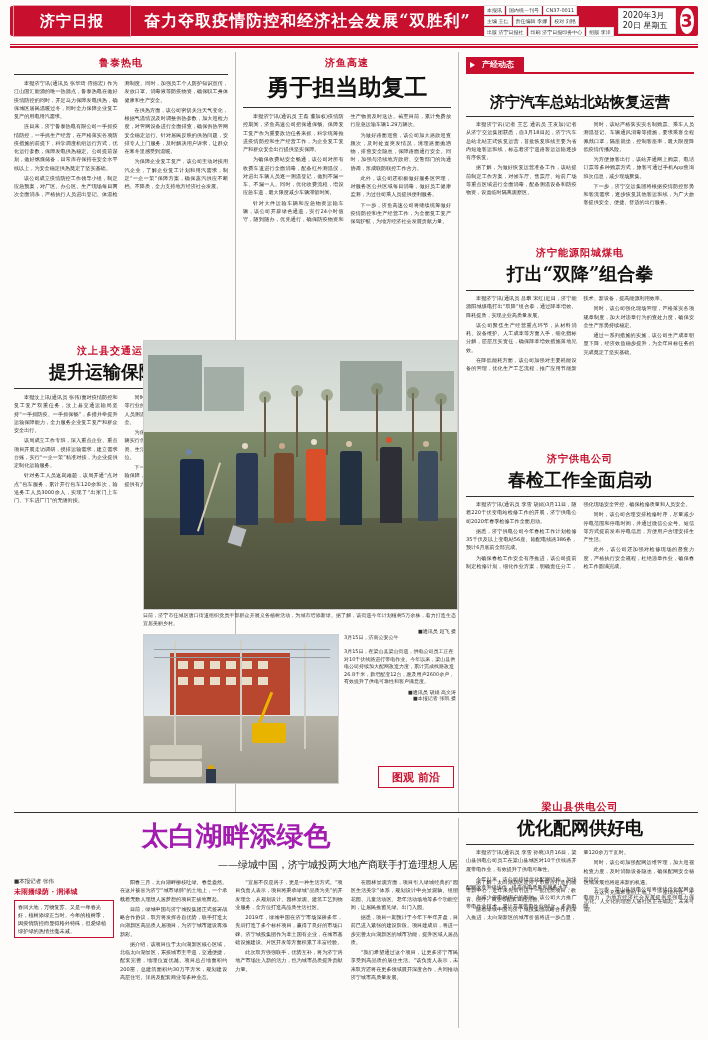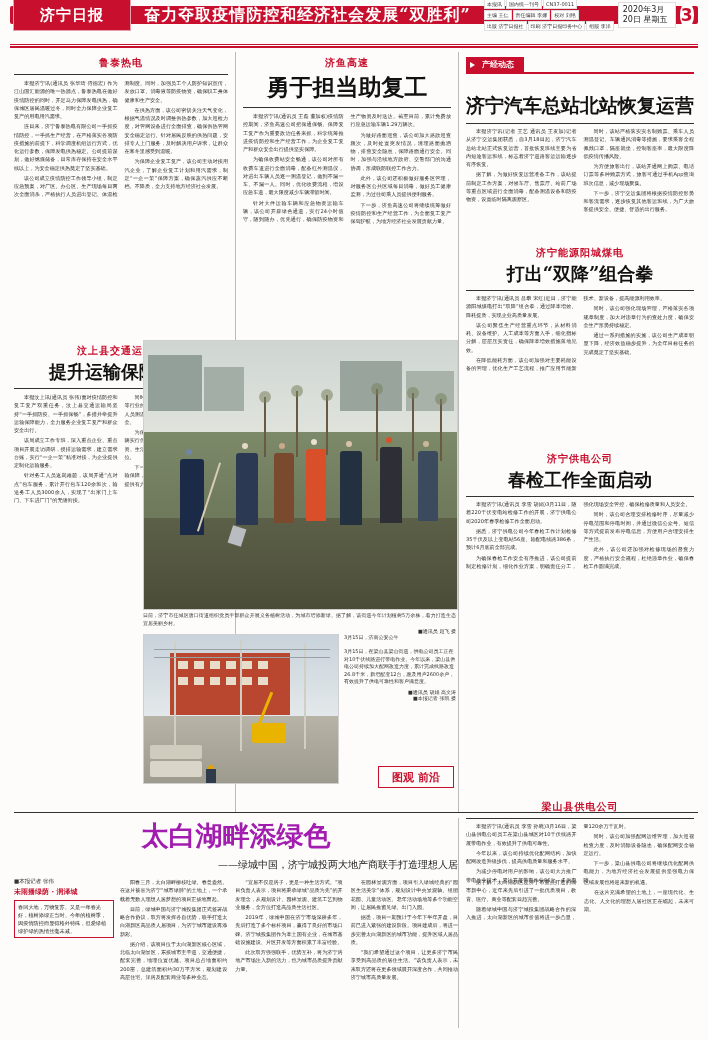--- a/index.html
+++ b/index.html
@@ -1,41 +1,41 @@
 <!DOCTYPE html>
 <html><head>
 <meta charset="utf-8">
 <style>
   html,body{margin:0;padding:0;background:#ffffff;}
   body{width:708px;height:1040px;font-family:"DejaVu Sans","Liberation Sans",sans-serif;color:#1a1a1a;overflow:hidden;}
   .page{position:relative;width:708px;height:1040px;background:#fdfcfa;}
 
   
-  .masthead{position:absolute;left:10px;top:6px;width:688px;height:18px;background:#c8102e;border-radius:2px;display:flex;align-items:center;}
+  .masthead{position:absolute;left:10px;top:6px;width:688px;height:30px;background:#c8102e;border-radius:2px;display:flex;align-items:center;}
   .logo-box{width:116px;height:30px;margin-left:3px;background:#c8102e;display:flex;align-items:center;justify-content:center;border:1px solid #e8a0ad;}
   .logo-text{color:#ffffff;font-size:15px;font-weight:bold;letter-spacing:1px;font-family:"DejaVu Serif","Liberation Serif",serif;}
   .mh-slogan{flex:1;text-align:center;color:#ffffff;font-size:16px;font-weight:bold;letter-spacing:1px;font-family:"DejaVu Serif","Liberation Serif",serif;}
   .mh-right{width:210px;height:30px;display:flex;align-items:center;justify-content:flex-end;gap:4px;padding-right:4px;}
   .mh-date{background:#ffffff;color:#222;font-size:8px;padding:2px 4px;line-height:1.2;border:1px solid #ddd;}
   .mh-meta{display:flex;flex-direction:column;gap:1px;}
   .mh-meta-row{display:flex;gap:1px;}
   .mh-cell{background:#ffffff;color:#333;font-size:5px;padding:1px 2px;border:1px solid #e0e0e0;white-space:nowrap;}
   .mh-page{width:26px;height:26px;border-radius:50%;background:#ffffff;color:#c8102e;font-size:17px;font-weight:bold;display:flex;align-items:center;justify-content:center;}
 
   .rule{position:absolute;background:#333;}
 
   
   .col{position:absolute;}
   .colrule{position:absolute;width:1px;background:#bbb;}
 
   
   .kicker{font-size:10px;color:#c8102e;text-align:center;font-weight:bold;letter-spacing:1px;font-family:"DejaVu Serif","Liberation Serif",serif;}
   .headline{font-size:23px;font-weight:bold;text-align:center;letter-spacing:0px;font-family:"DejaVu Serif","Liberation Serif",serif;color:#111;margin-top:2px;}
   .headline.small{font-size:18px;}
-  .headline.xsmall{font-size:19px;font-family:Liberation Serif, serif;}
+  .headline.xsmall{font-size:15px;font-family:Liberation Serif, serif;}
 
   
   .body{font-size:5.1px;line-height:1.62;text-align:justify;color:#2a2a2a;font-family:"DejaVu Sans","Liberation Sans",sans-serif;}
   .body p{margin:0 0 2px 0;text-indent:10px;}
   .twocol{column-count:2;column-gap:7px;}
 
   
   .sect-tag{display:inline-block;background:#c8102e;color:#fff;font-size:8px;padding:2px 10px 2px 16px;font-weight:bold;position:relative;}
   .sect-tag:before{content:"";position:absolute;left:4px;top:50%;transform:translateY(-50%);width:0;height:0;border-left:5px solid #fff;border-top:3px solid transparent;border-bottom:3px solid transparent;}
   .sect-wrap{border-bottom:2px solid #c8102e;padding-bottom:0;margin-bottom:19px;}
@@ -185,20 +185,21 @@
       <p>本报济宁讯(通讯员 李雪 胡娟)3月11日，随着220千伏变电站检修工作的开展，济宁供电公司2020年春季检修工作全面启动。</p>
       <p>据悉，济宁供电公司今年春检工作计划检修35千伏及以上变电站56座、输配电线路386条，预计6月底前全部完成。</p>
       <p>为确保春检工作安全有序推进，该公司提前制定检修计划，细化作业方案，明确责任分工，强化现场安全管控，确保检修质量和人员安全。</p>
       <p>同时，该公司合理安排检修时序，尽量减少停电范围和停电时间，并通过微信公众号、短信等方式提前发布停电信息，方便用户合理安排生产生活。</p>
       <p>此外，该公司还加强对检修现场的督查力度，严格执行安全规程，杜绝违章作业，确保春检工作圆满完成。</p>
     </div>
   </div>
 
   <div class="col" style="left:466px;top:800px;width:228px;">
     <div class="kicker">梁山县供电公司</div>
+    <div class="headline small">优化配网供好电</div>
     <div class="rule" style="position:relative;left:0;top:4px;width:228px;height:1px;background:#333;"></div>
     <div class="body twocol" style="margin-top:7px;">
       <p>本报济宁讯(通讯员 李雪 孙晓)3月16日，梁山县供电公司员工在梁山县城区对10千伏线路开展带电作业，有效提升了供电可靠性。</p>
       <p>今年以来，该公司持续优化配网结构，加快配网改造升级步伐，提高供电质量和服务水平。</p>
       <p>为减少停电对用户的影响，该公司大力推广带电作业技术，累计开展带电作业86次，多供电量120余万千瓦时。</p>
       <p>同时，该公司加强配网运维管理，加大巡视检查力度，及时消除设备隐患，确保配网安全稳定运行。</p>
       <p>下一步，梁山县供电公司将继续优化配网供电能力，为地方经济社会发展提供坚强电力保障。</p>
     </div>
   </div>
 

